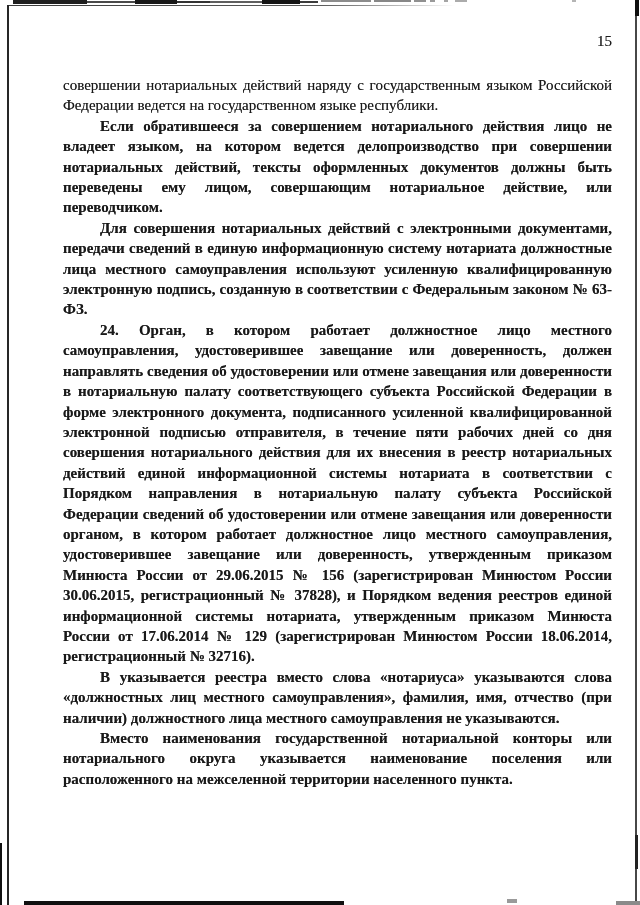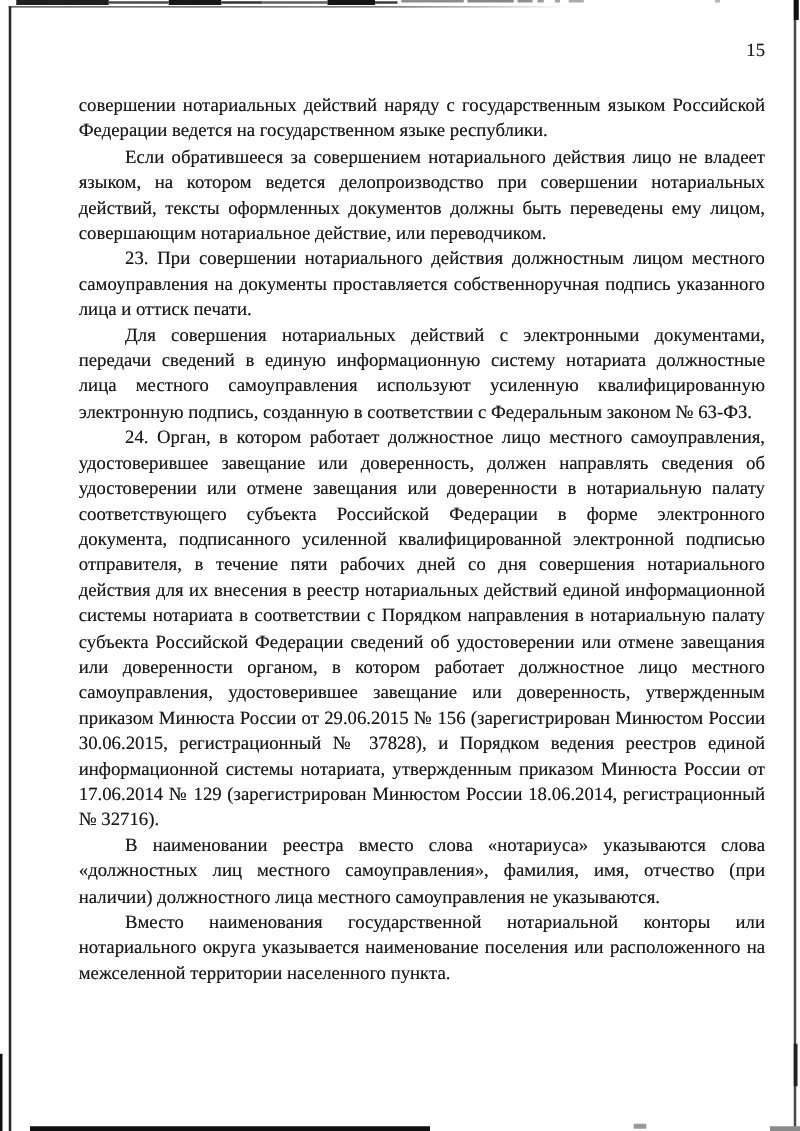--- a/index.html
+++ b/index.html
@@ -61,21 +61,21 @@
     top: 55px;
     width: 549px;
     font-size: 15px;
     line-height: 20.4px;
     color: #191919;
     text-align: justify;
     text-shadow: 0 0 0.5px rgba(0,0,0,0.55);
     margin-top: 20px;
   }
   .doc-text p { margin: 0; padding: 0; }
-  .doc-text p.indent { text-indent: 37px; }
+  .doc-text p.indent { text-indent: 37px; font-weight: bold; }
 </style>
 </head>
 <body>
 
 <div class="art a1"></div>
 <div class="art a2"></div>
 <div class="art a3"></div>
 <div class="art a4"></div>
 <div class="art a5"></div>
 <div class="art a6"></div>
@@ -97,18 +97,17 @@
 <div class="art b-left"></div>
 <div class="art b-bar"></div>
 <div class="art b-gray1"></div>
 <div class="art b-gray2"></div>
 
 <div class="page-number">15</div>
 
 <div class="doc-text">
   <p>совершении нотариальных действий наряду с государственным языком Российской Федерации ведется на государственном языке республики.</p>
   <p class="indent">Если обратившееся за совершением нотариального действия лицо не владеет языком, на котором ведется делопроизводство при совершении нотариальных действий, тексты оформленных документов должны быть переведены ему лицом, совершающим нотариальное действие, или переводчиком.</p>
-  <p class="indent">23. При совершении нотариального действия должностным лицом местного самоуправления на документы проставляется собственноручная подпись указанного лица и оттиск печати.</p>
   <p class="indent">Для совершения нотариальных действий с электронными документами, передачи сведений в единую информационную систему нотариата должностные лица местного самоуправления используют усиленную квалифицированную электронную подпись, созданную в соответствии с Федеральным законом № 63-ФЗ.</p>
   <p class="indent">24. Орган, в котором работает должностное лицо местного самоуправления, удостоверившее завещание или доверенность, должен направлять сведения об удостоверении или отмене завещания или доверенности в нотариальную палату соответствующего субъекта Российской Федерации в форме электронного документа, подписанного усиленной квалифицированной электронной подписью отправителя, в течение пяти рабочих дней со дня совершения нотариального действия для их внесения в реестр нотариальных действий единой информационной системы нотариата в соответствии с Порядком направления в нотариальную палату субъекта Российской Федерации сведений об удостоверении или отмене завещания или доверенности органом, в котором работает должностное лицо местного самоуправления, удостоверившее завещание или доверенность, утвержденным приказом Минюста России от 29.06.2015 № 156 (зарегистрирован Минюстом России 30.06.2015, регистрационный № 37828), и Порядком ведения реестров единой информационной системы нотариата, утвержденным приказом Минюста России от 17.06.2014 № 129 (зарегистрирован Минюстом России 18.06.2014, регистрационный № 32716).</p>
-  <p class="indent">В наименовании реестра вместо слова «нотариуса» указываются слова «должностных лиц местного самоуправления», фамилия, имя, отчество (при наличии) должностного лица местного самоуправления не указываются.</p>
+  <p class="indent">В указывается реестра вместо слова «нотариуса» указываются слова «должностных лиц местного самоуправления», фамилия, имя, отчество (при наличии) должностного лица местного самоуправления не указываются.</p>
   <p class="indent">Вместо наименования государственной нотариальной конторы или нотариального округа указывается наименование поселения или расположенного на межселенной территории населенного пункта.</p>
 </div>
 
 </body></html>

